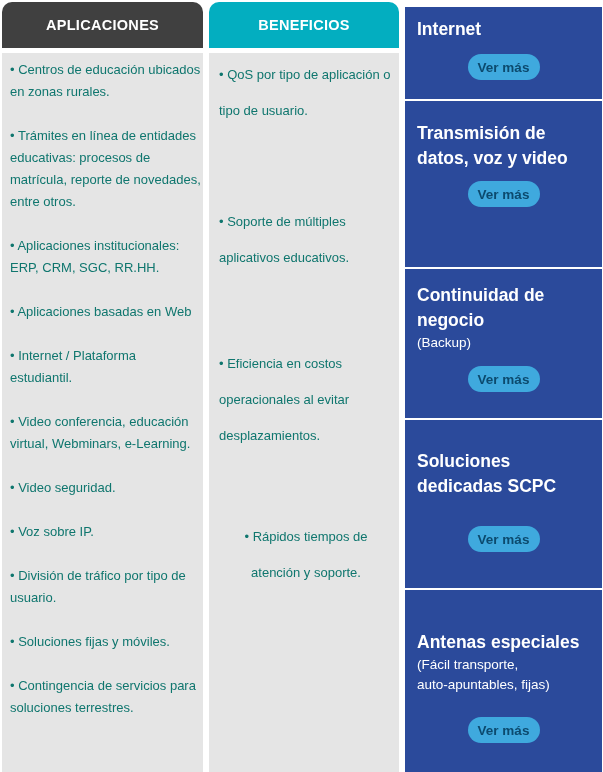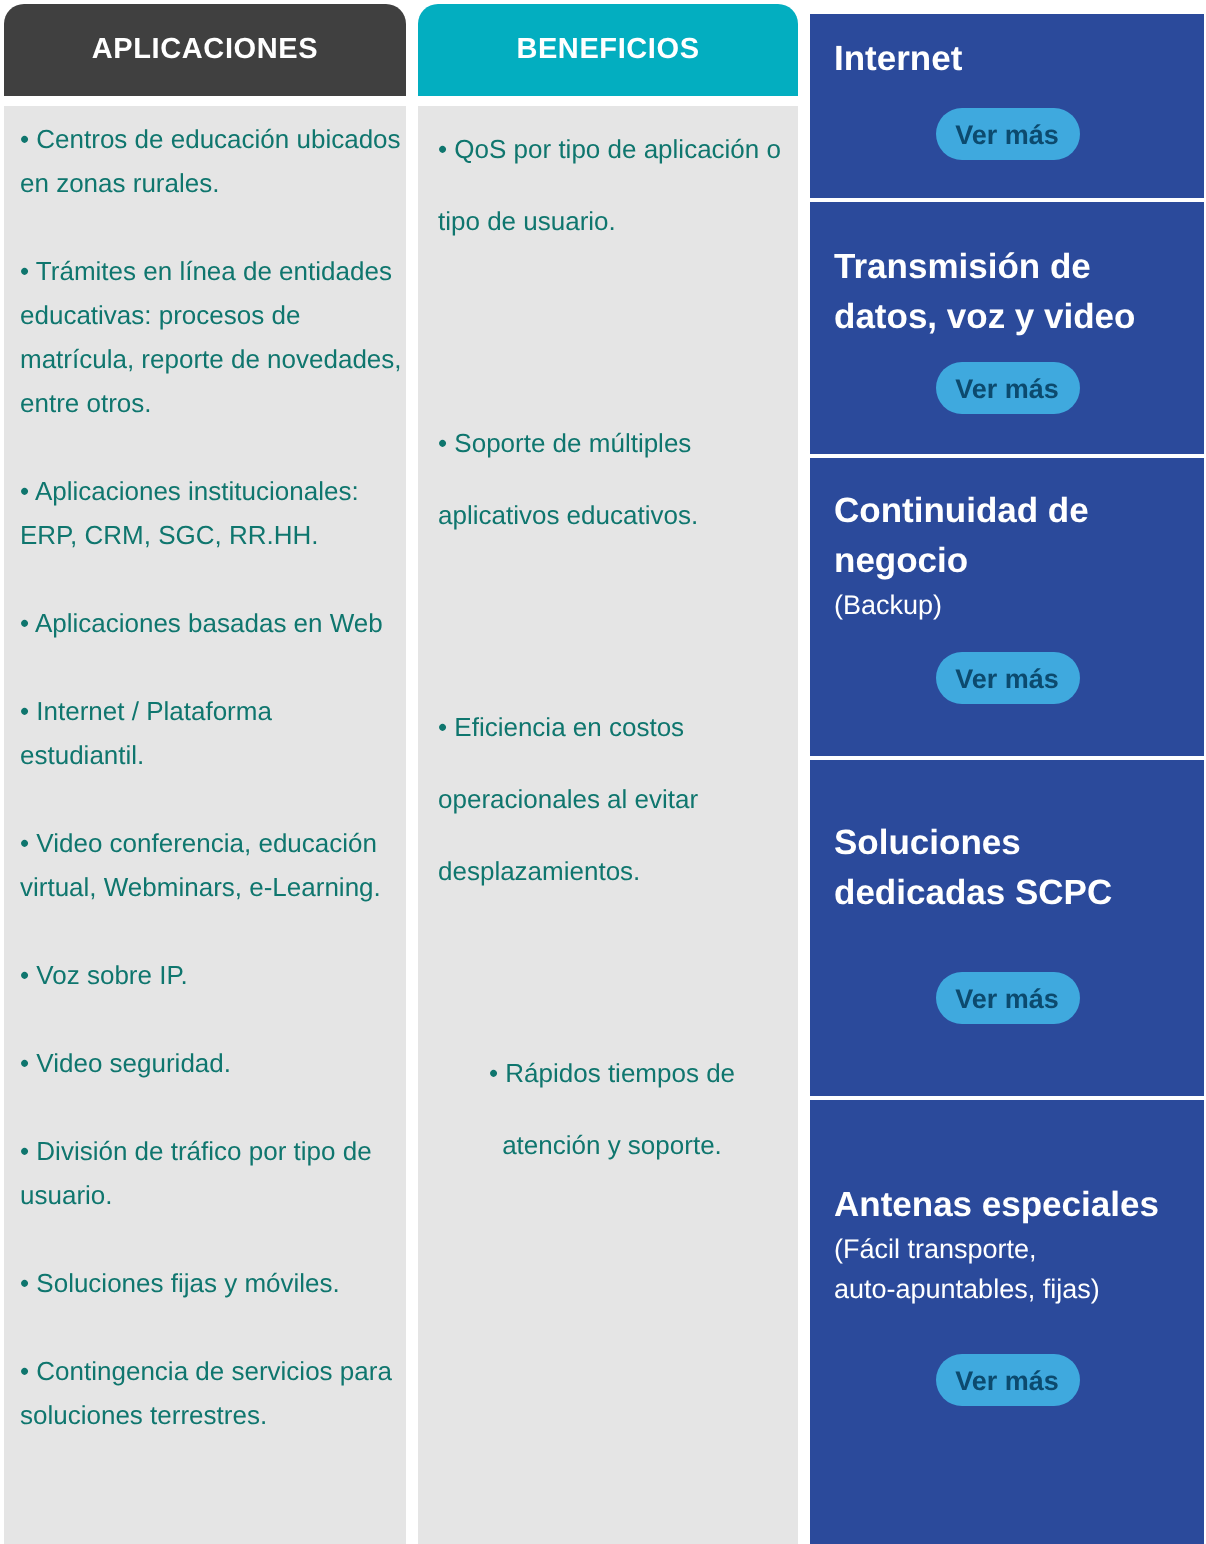--- a/index.html
+++ b/index.html
@@ -39,21 +39,21 @@
   .panel-benefits .item.m3 { margin-top: 65px; text-align: center; }
 
   .cards { margin-top: 5px; flex: 1; display: flex; flex-direction: column; overflow: hidden; }
   .card {
     background: #2B4A9B; color: #ffffff;
     margin-bottom: 2px; box-sizing: border-box; padding: 0 12px;
     display: flex; flex-direction: column;
   }
   .card:last-child { margin-bottom: 0; flex: 1; }
   .card-1 { height: 92px;  padding-top: 10px; }
-  .card-2 { height: 126px; padding-top: 20px; }
+  .card-2 { height: 166px; padding-top: 20px; }
   .card-3 { height: 149px; padding-top: 14px; }
   .card-4 { height: 168px; padding-top: 29px; }
   .card-5 { padding-top: 40px; }
   .card-title {
     font-size: 17.5px; font-weight: bold; line-height: 25px;
     white-space: pre-line;
   }
   .card-subtitle { font-size: 13.5px; line-height: 20px; white-space: pre-line; }
   .vermas {
     display: block; border: none; cursor: pointer;
@@ -75,22 +75,22 @@
 
   <div class="col col-apps">
     <div class="col-header hdr-apps">APLICACIONES</div>
     <div class="panel panel-apps">
       <p class="item">• Centros de educación ubicados en zonas rurales.</p>
       <p class="item">• Trámites en línea de entidades educativas: procesos de matrícula, reporte de novedades, entre otros.</p>
       <p class="item">• Aplicaciones institucionales: ERP, CRM, SGC, RR.HH.</p>
       <p class="item">• Aplicaciones basadas en Web</p>
       <p class="item">• Internet / Plataforma estudiantil.</p>
       <p class="item">• Video conferencia, educación virtual, Webminars, e-Learning.</p>
+      <p class="item">• Video seguridad.</p>
       <p class="item">• Voz sobre IP.</p>
-      <p class="item">• Video seguridad.</p>
       <p class="item">• División de tráfico por tipo de usuario.</p>
       <p class="item">• Soluciones fijas y móviles.</p>
       <p class="item">• Contingencia de servicios para soluciones terrestres.</p>
     </div>
   </div>
 
   <div class="col col-benefits">
     <div class="col-header hdr-benefits">BENEFICIOS</div>
     <div class="panel panel-benefits">
       <p class="item">• QoS por tipo de aplicación o tipo de usuario.</p>

